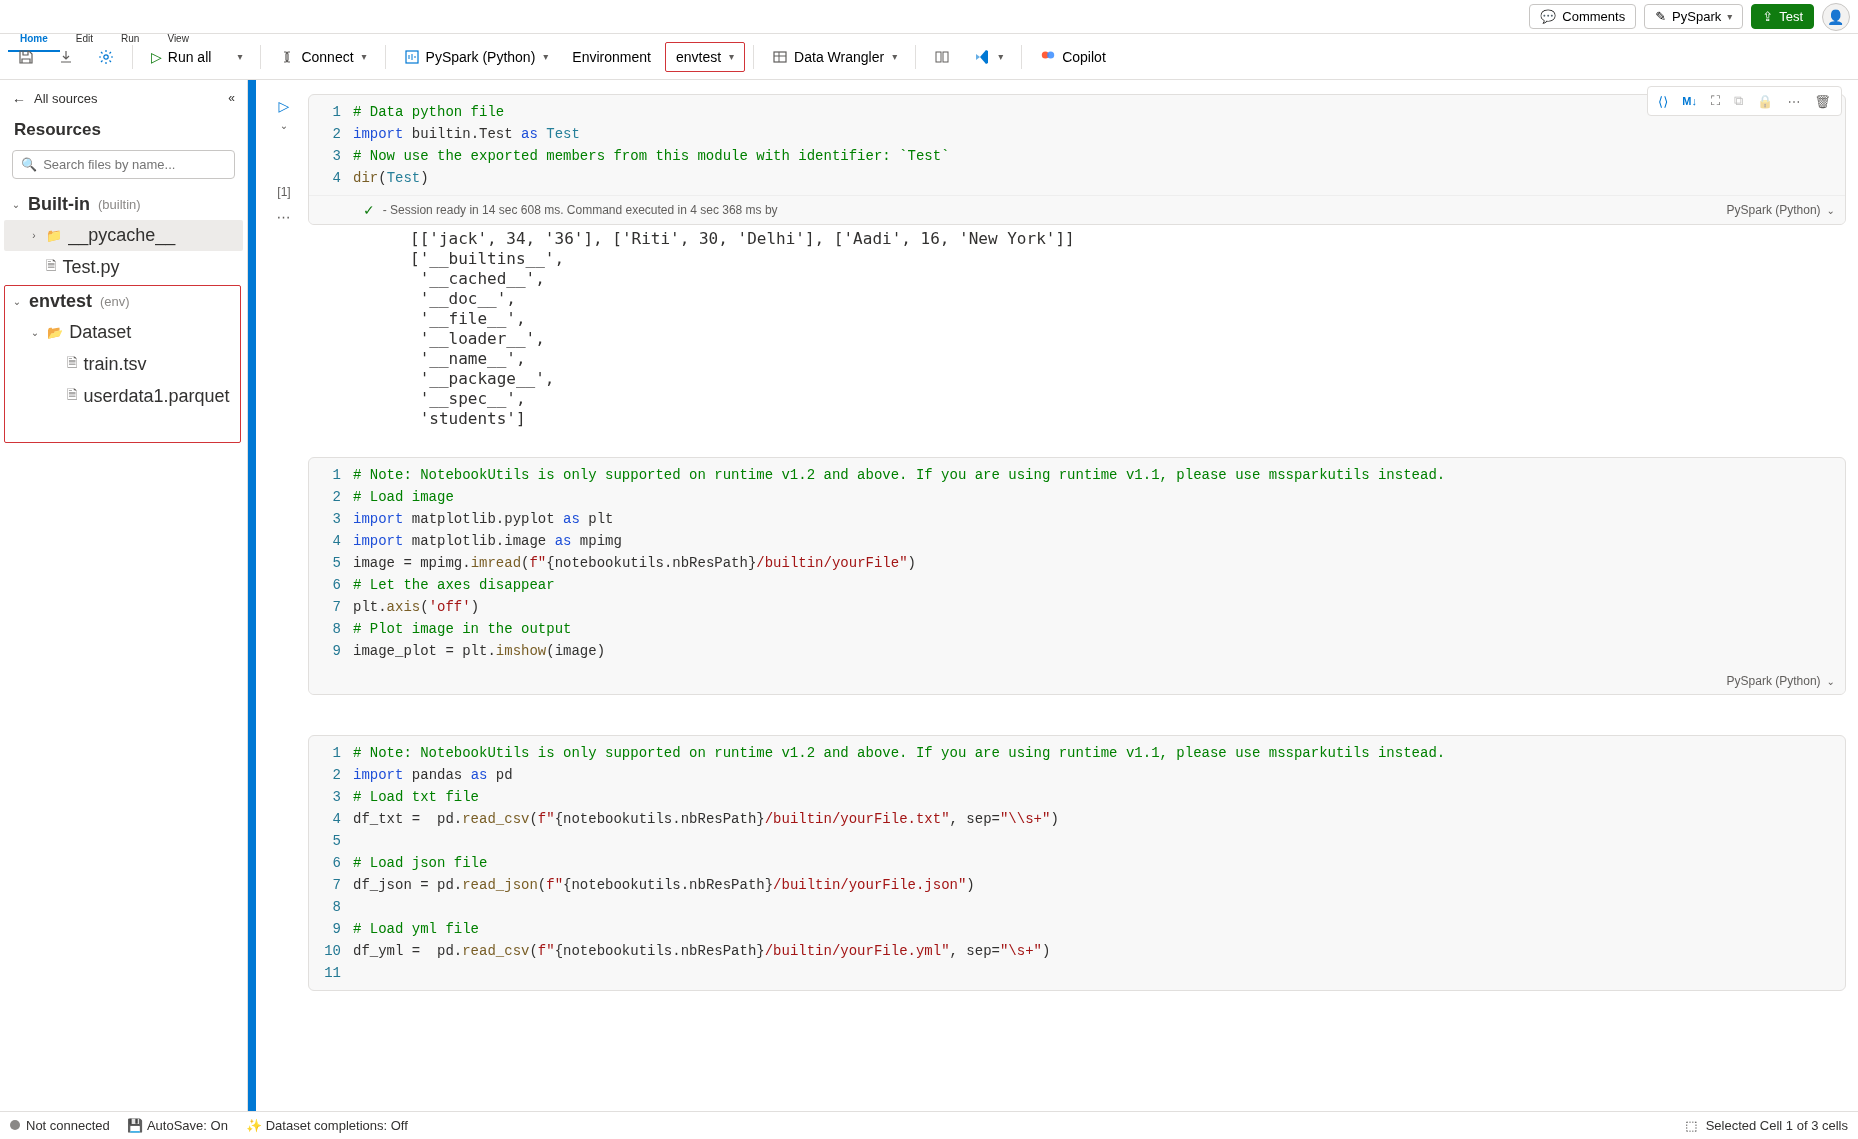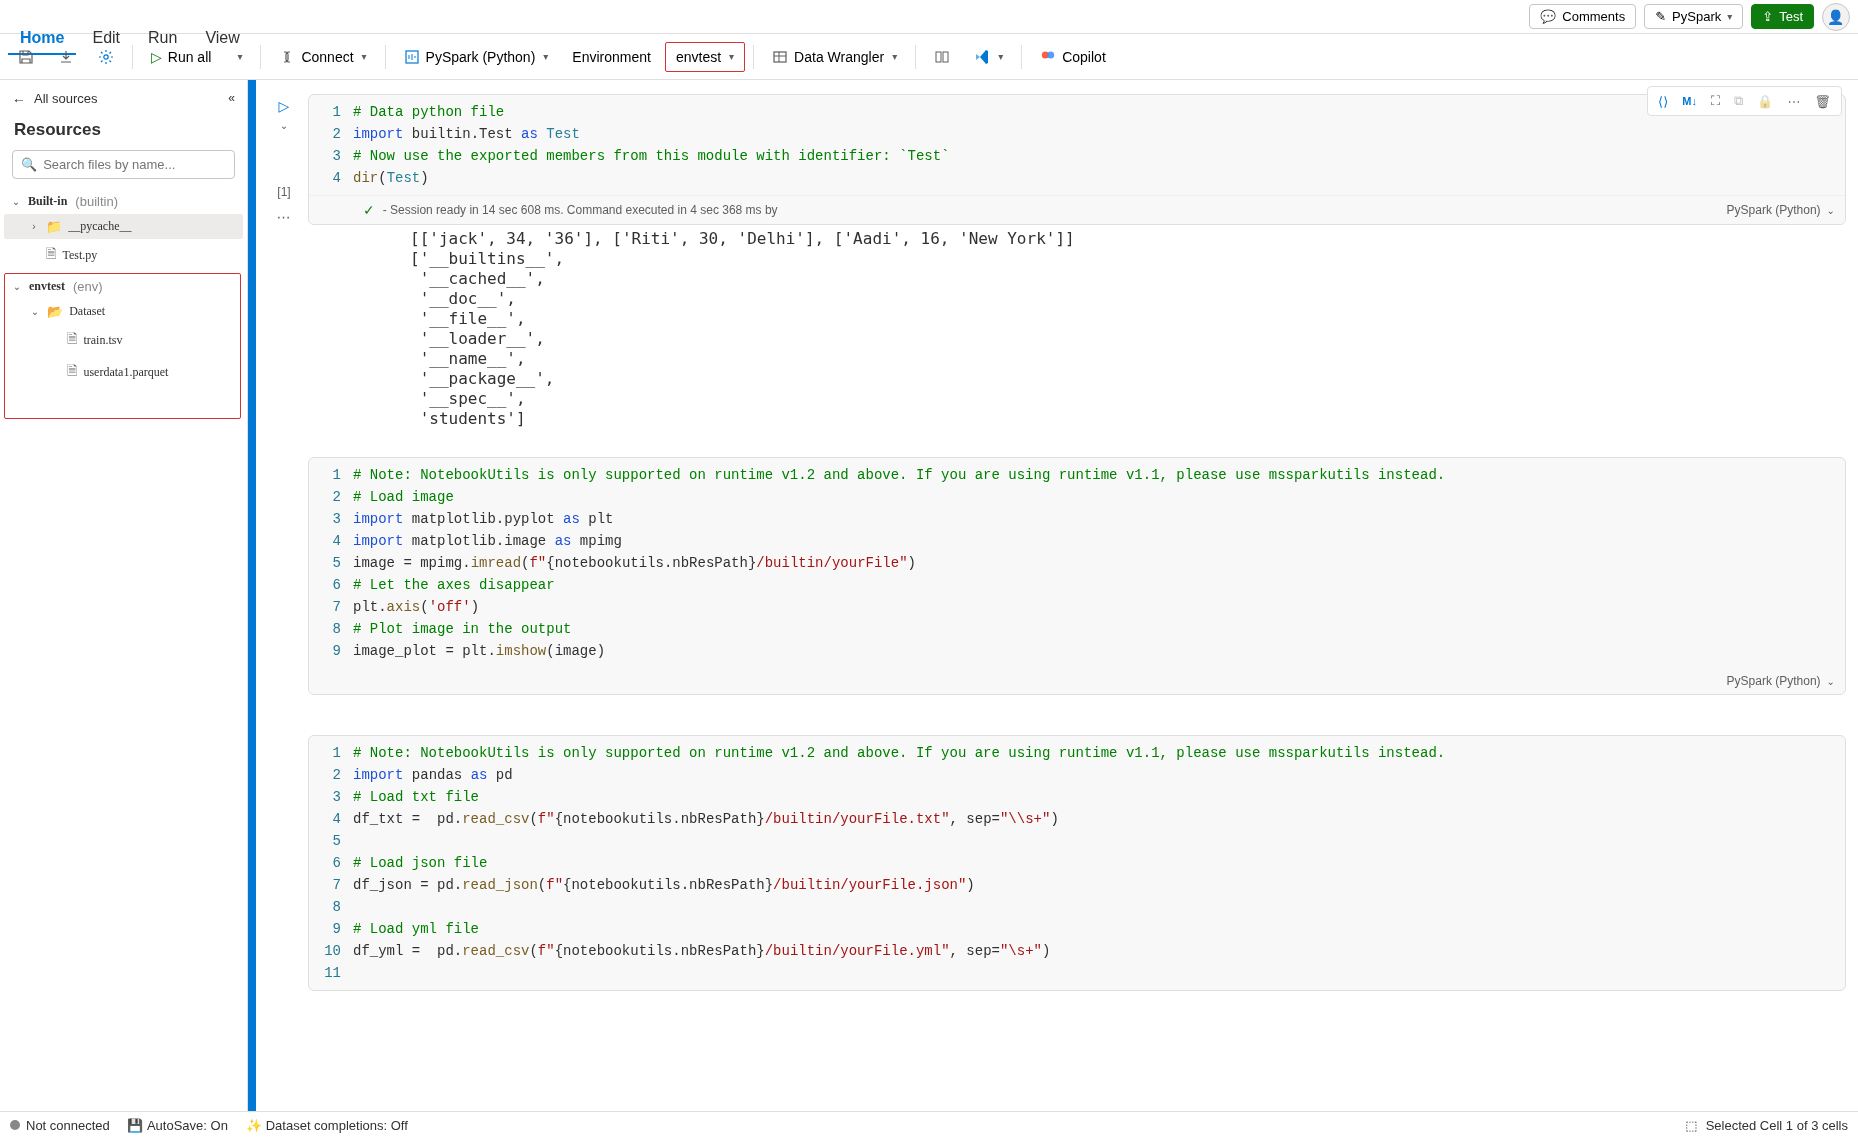--- a/index.html
+++ b/index.html
@@ -1,19 +1,19 @@
 <!DOCTYPE html>
 <html><head>
 <meta charset="utf-8">
 <style>
 * { box-sizing: border-box; margin: 0; padding: 0; }
 body { font-family: "Segoe UI", Arial, sans-serif; font-size: 13px; color: #323130; background: #fff; height: 100vh; display: flex; flex-direction: column; overflow: hidden; }
 .menubar { display: flex; align-items: center; height: 34px; padding: 0 8px; border-bottom: 1px solid #e1dfdd; }
 .menubar-left { display: flex; gap: 4px; }
-.menu-item { padding: 6px 12px; cursor: pointer; font-size: 16px; margin-top: 45px; }
+.menu-item { padding: 6px 12px; cursor: pointer; font-size: 10px; margin-top: 45px; }
 .menu-item.active { font-weight: 600; border-bottom: 2px solid #0078d4; color: #0078d4; }
 .menubar-right { margin-left: auto; display: flex; gap: 8px; align-items: center; }
 .btn { border: 1px solid #c8c6c4; background: #fff; padding: 4px 10px; border-radius: 4px; cursor: pointer; display: inline-flex; align-items: center; gap: 6px; font-size: 13px; }
 .btn .chev { font-size: 10px; color: #605e5c; }
 .btn-green { background: #107c10; border-color: #107c10; color: #fff; }
 .avatar { width: 28px; height: 28px; border-radius: 50%; background: #f3f2f1; border: 1px solid #c8c6c4; display: flex; align-items: center; justify-content: center; font-size: 14px; color: #605e5c; }
 
 .toolbar { display: flex; align-items: center; height: 46px; padding: 0 8px; border-bottom: 1px solid #e1dfdd; gap: 4px; }
 .tool-btn { background: none; border: none; padding: 6px 10px; cursor: pointer; display: inline-flex; align-items: center; gap: 6px; font-size: 14px; border-radius: 4px; }
 .tool-sep { width: 1px; height: 24px; background: #e1dfdd; margin: 0 4px; }
@@ -27,21 +27,21 @@
 .sidebar-header { display: flex; align-items: center; padding: 10px 12px; gap: 8px; }
 .sidebar-header .back { cursor: pointer; font-size: 14px; }
 .sidebar-header .collapse { margin-left: auto; cursor: pointer; font-size: 12px; }
 .sidebar-title { font-weight: 600; font-size: 17px; padding: 4px 14px 10px; }
 .search-box { margin: 0 12px 10px; padding: 6px 8px; border: 1px solid #c8c6c4; border-radius: 4px; display: flex; align-items: center; gap: 6px; color: #605e5c; }
 .search-box input { border: none; outline: none; flex: 1; font-size: 13px; background: transparent; }
 .tree { flex: 1; overflow: auto; padding: 0 4px 4px; }
 .tree-node { display: flex; align-items: center; padding: 5px 6px; gap: 6px; cursor: pointer; border-radius: 2px; }
 .tree-node.selected { background: #edebe9; }
 .tree-node .chev { width: 12px; font-size: 10px; color: #605e5c; text-align: center; }
-.tree-node .label { font-size: 12px; font-family: Liberation Serif, serif; }
+.tree-node .label { font-size: 18px; }
 .tree-node .suffix { color: #8a8886; font-size: 13px; margin-left: 2px; }
 .tree-children { margin-left: 0; }
 .indent-1 { padding-left: 24px; }
 .indent-2 { padding-left: 44px; }
 .folder-icon { color: #605e5c; }
 .file-icon { color: #605e5c; }
 .env-highlight { border: 1.5px solid #d13438; border-radius: 2px; margin: 2px 2px 2px 0; padding-bottom: 30px; }
 
 .notebook { flex: 1; display: flex; overflow: hidden; }
 .gutter { width: 8px; background: #0078d4; }

